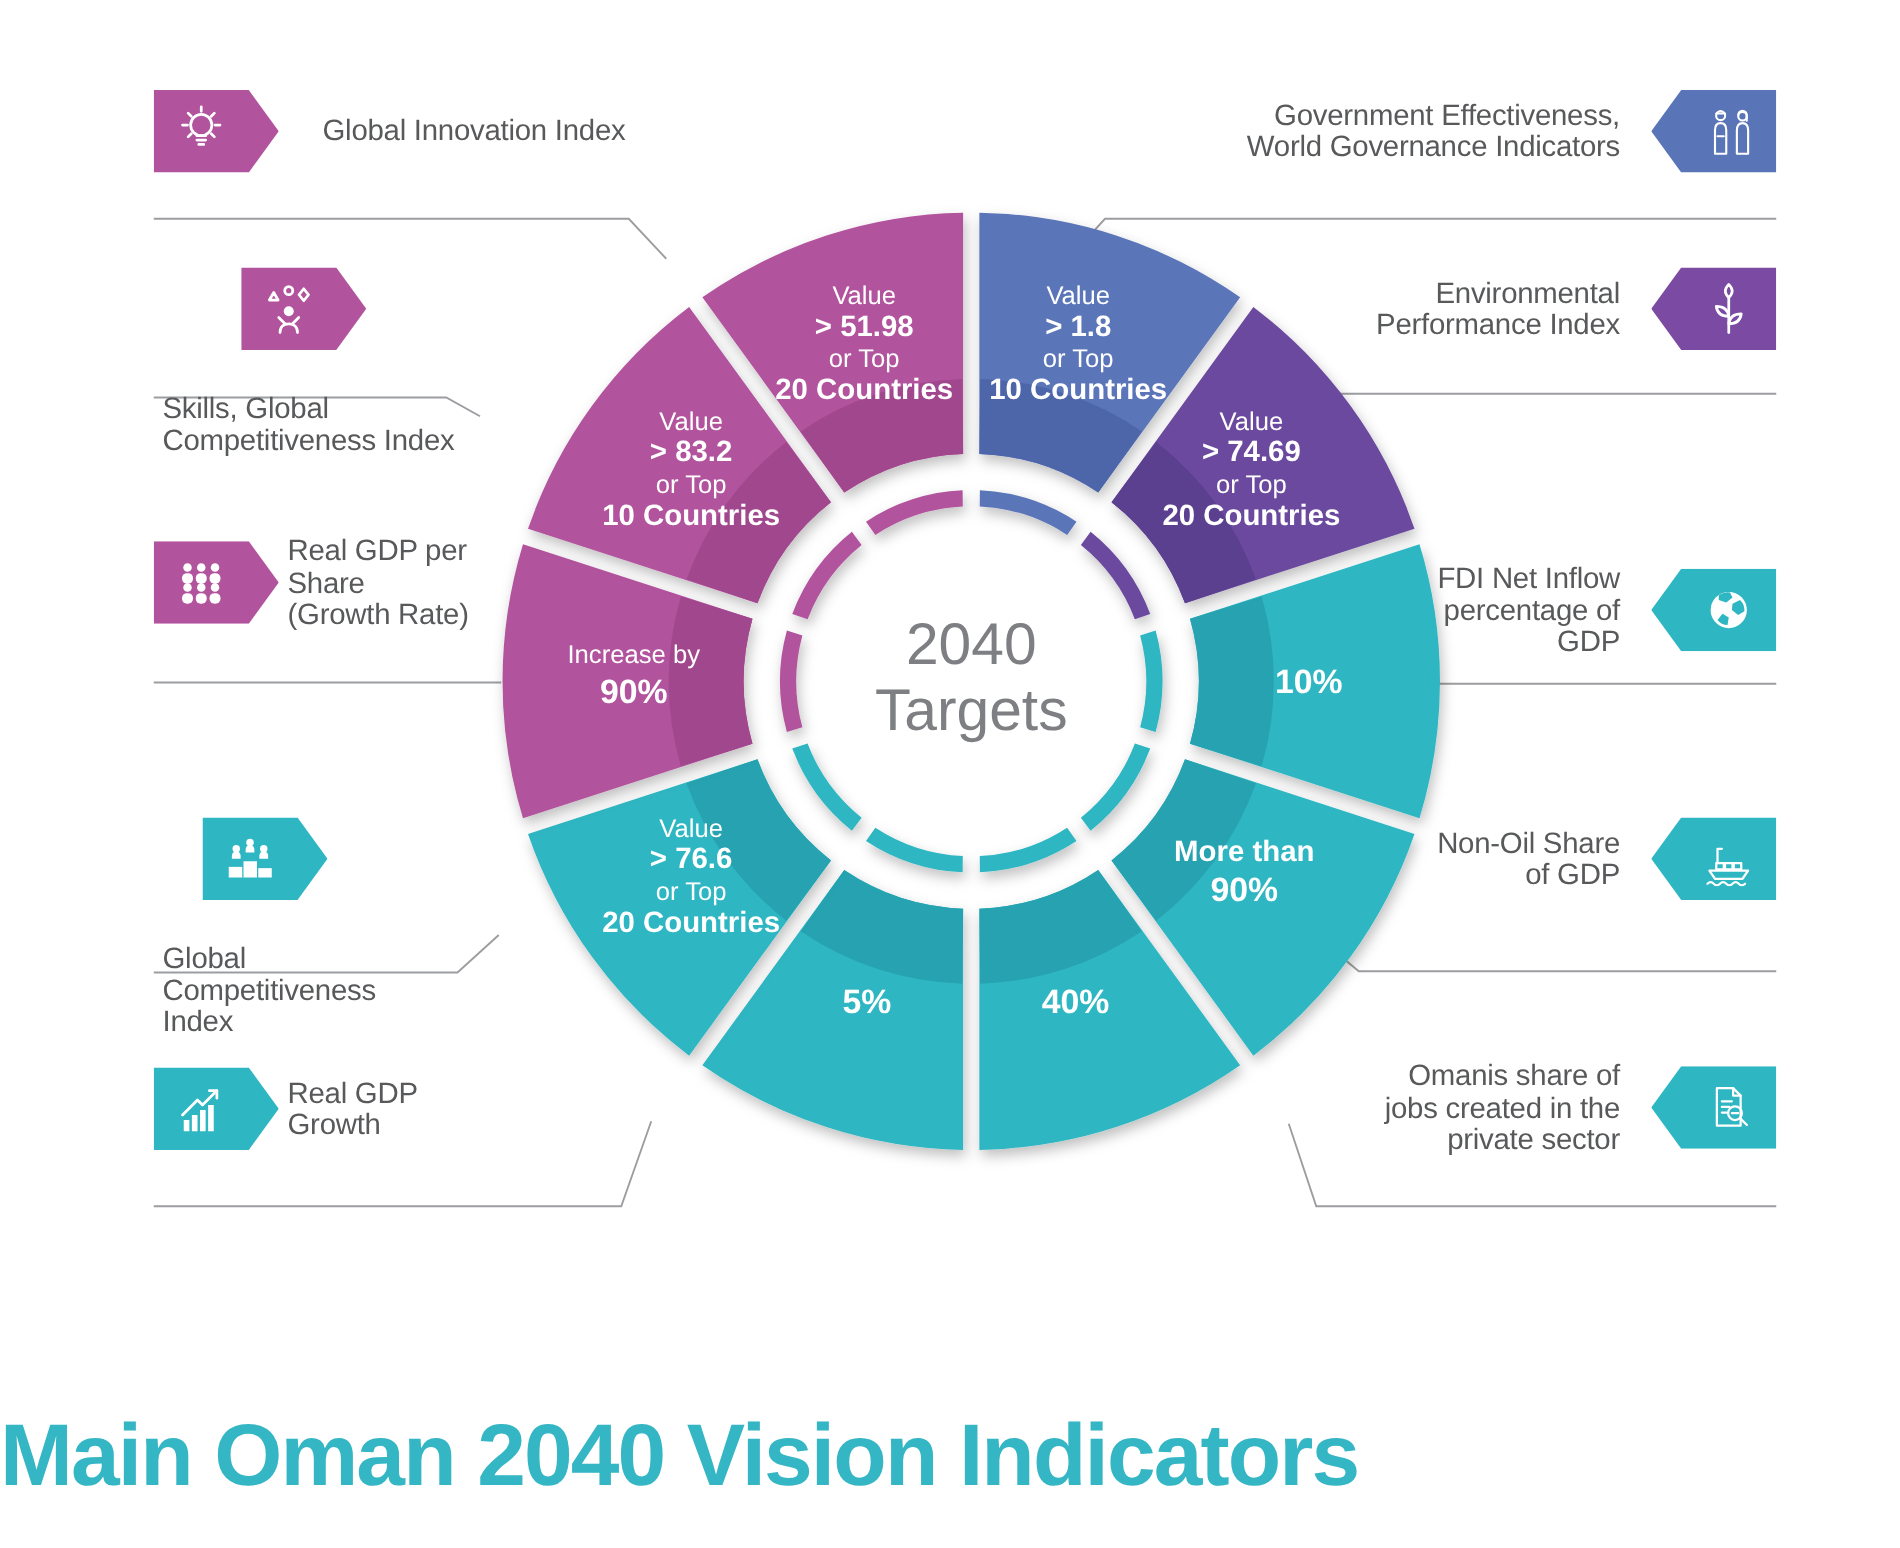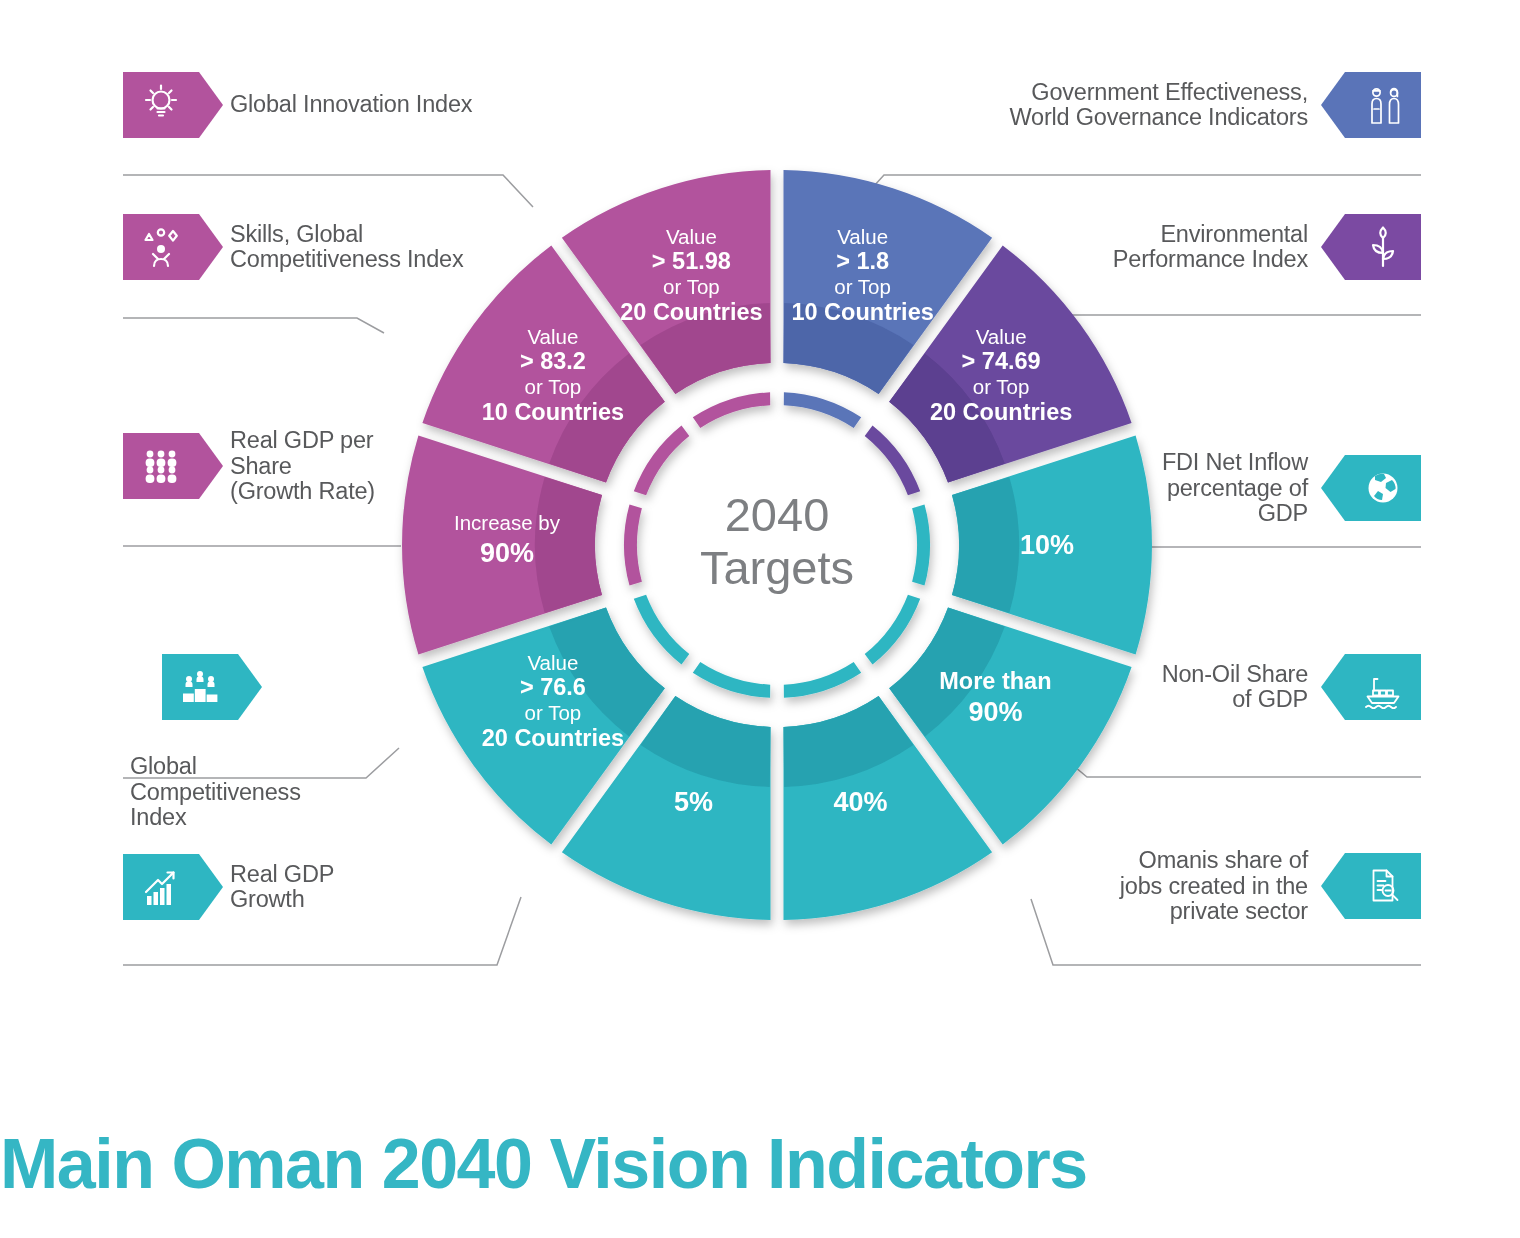--- a/index.html
+++ b/index.html
@@ -8,21 +8,21 @@
   .canvas svg{font-family:"Liberation Sans",sans-serif;}
   #infographic-svg{position:absolute;left:0;top:0;}
   .side-label{position:absolute;display:flex;align-items:center;}
   .side-label .badge{position:relative;width:100px;height:66px;flex:0 0 100px;}
   .side-label .badge .badge-shape{position:absolute;left:0;top:0;width:100px;height:66px;}
   .side-label .badge .icon{position:absolute;top:11px;width:44px;height:44px;stroke:#ffffff;fill:none;stroke-width:2.2;stroke-linecap:round;stroke-linejoin:round;}
   .side-label.left .badge .icon{left:16px;}
   .side-label.right .badge .icon{left:40px;}
   .label-text{color:#58595b;font-size:23.5px;line-height:25.5px;letter-spacing:-0.2px;}
   .side-label.left .label-text{margin-left:7px;text-align:left;}
-  .side-label.right .label-text{margin-right:13px;text-align:right;}
+  .side-label.right .label-text{margin-right:25px;text-align:right;}
   .label-text span{display:block;}
   .main-title{position:absolute;left:0;right:0;top:1124px;
     font-size:70px;font-weight:bold;letter-spacing:-1.5px;color:#35b6c4;}
 </style>
 </head>
 <body>
 
 <div class="canvas">
 
   <svg id="infographic-svg" width="1520" height="1238" viewBox="0 0 1520 1238">
@@ -127,37 +127,37 @@
         <text x="552.9" y="369.2" text-anchor="middle" fill="#ffffff" font-size="23.5" font-weight="700">&gt; 83.2</text>
         <text x="552.9" y="394.2" text-anchor="middle" fill="#ffffff" font-size="20.5" font-weight="400">or Top</text>
         <text x="552.9" y="420.2" text-anchor="middle" fill="#ffffff" font-size="23.5" font-weight="700">10 Countries</text>
         <text x="691.4" y="243.6" text-anchor="middle" fill="#ffffff" font-size="20.5" font-weight="400">Value</text>
         <text x="691.4" y="268.6" text-anchor="middle" fill="#ffffff" font-size="23.5" font-weight="700">&gt; 51.98</text>
         <text x="691.4" y="293.6" text-anchor="middle" fill="#ffffff" font-size="20.5" font-weight="400">or Top</text>
         <text x="691.4" y="319.6" text-anchor="middle" fill="#ffffff" font-size="23.5" font-weight="700">20 Countries</text>
       </g>
   </svg>
 
-  <div class="side-label left" style="left:123px;top:72px;">
+  <div class="side-label left" style="left:123px;top:72px;gap:28px;">
     <div class="badge">
       <svg class="badge-shape" viewBox="0 0 100 66">
         <polygon points="0,0 76,0 100,33 76,66 0,66" fill="#b2539d"></polygon>
       </svg>
       <svg class="icon" viewBox="0 0 44 44">
         <circle cx="22" cy="17" r="8.5"></circle>
         <path d="M18.5 25.5h7M18.5 29h7M20 32.5h4"></path>
         <path d="M22 2.5v3.5M7 17h4M33 17h4M11.5 7.5l2.5 2.5M32.5 7.5 30 10M11.5 26.5l2.5-2.5M32.5 26.5 30 24"></path>
       </svg>
     </div>
     <div class="label-text">
       <span>Global Innovation Index</span>
     </div>
   </div>
 
-  <div class="side-label left" style="left:123px;top:214px;">
+  <div class="side-label left" style="left:123px;top:214px;flex-direction:column;">
     <div class="badge">
       <svg class="badge-shape" viewBox="0 0 100 66">
         <polygon points="0,0 76,0 100,33 76,66 0,66" fill="#b2539d"></polygon>
       </svg>
       <svg class="icon" viewBox="0 0 44 44">
         <path d="M10 9l3.5 6h-7z"></path>
         <circle cx="22" cy="7.5" r="3.2"></circle>
         <path d="M34 6l3.8 4.8L34 15.6l-3.8-4.8z"></path>
         <circle cx="22" cy="24" r="4" fill="#ffffff" stroke="none"></circle>
         <path d="M15 41c0-5 3.5-7 7-7s7 2 7 7"></path>

